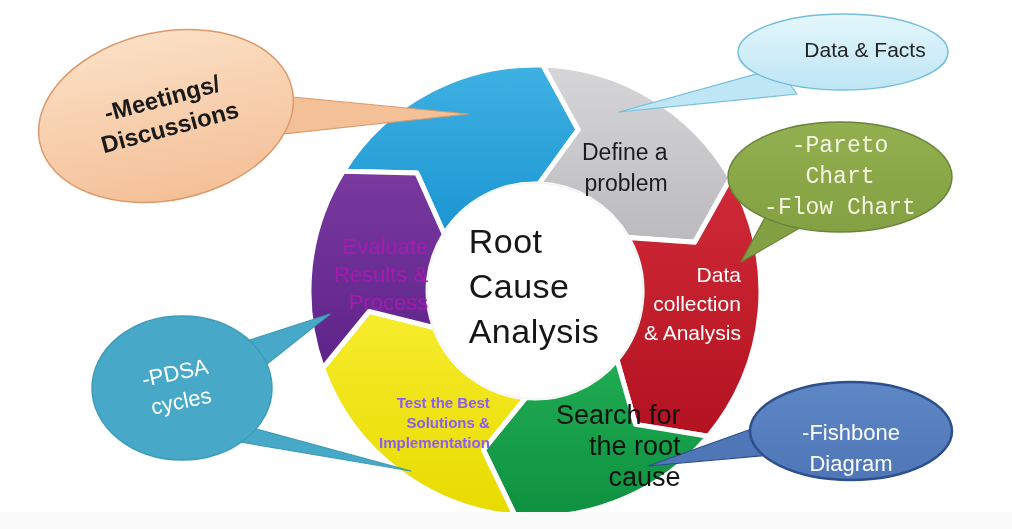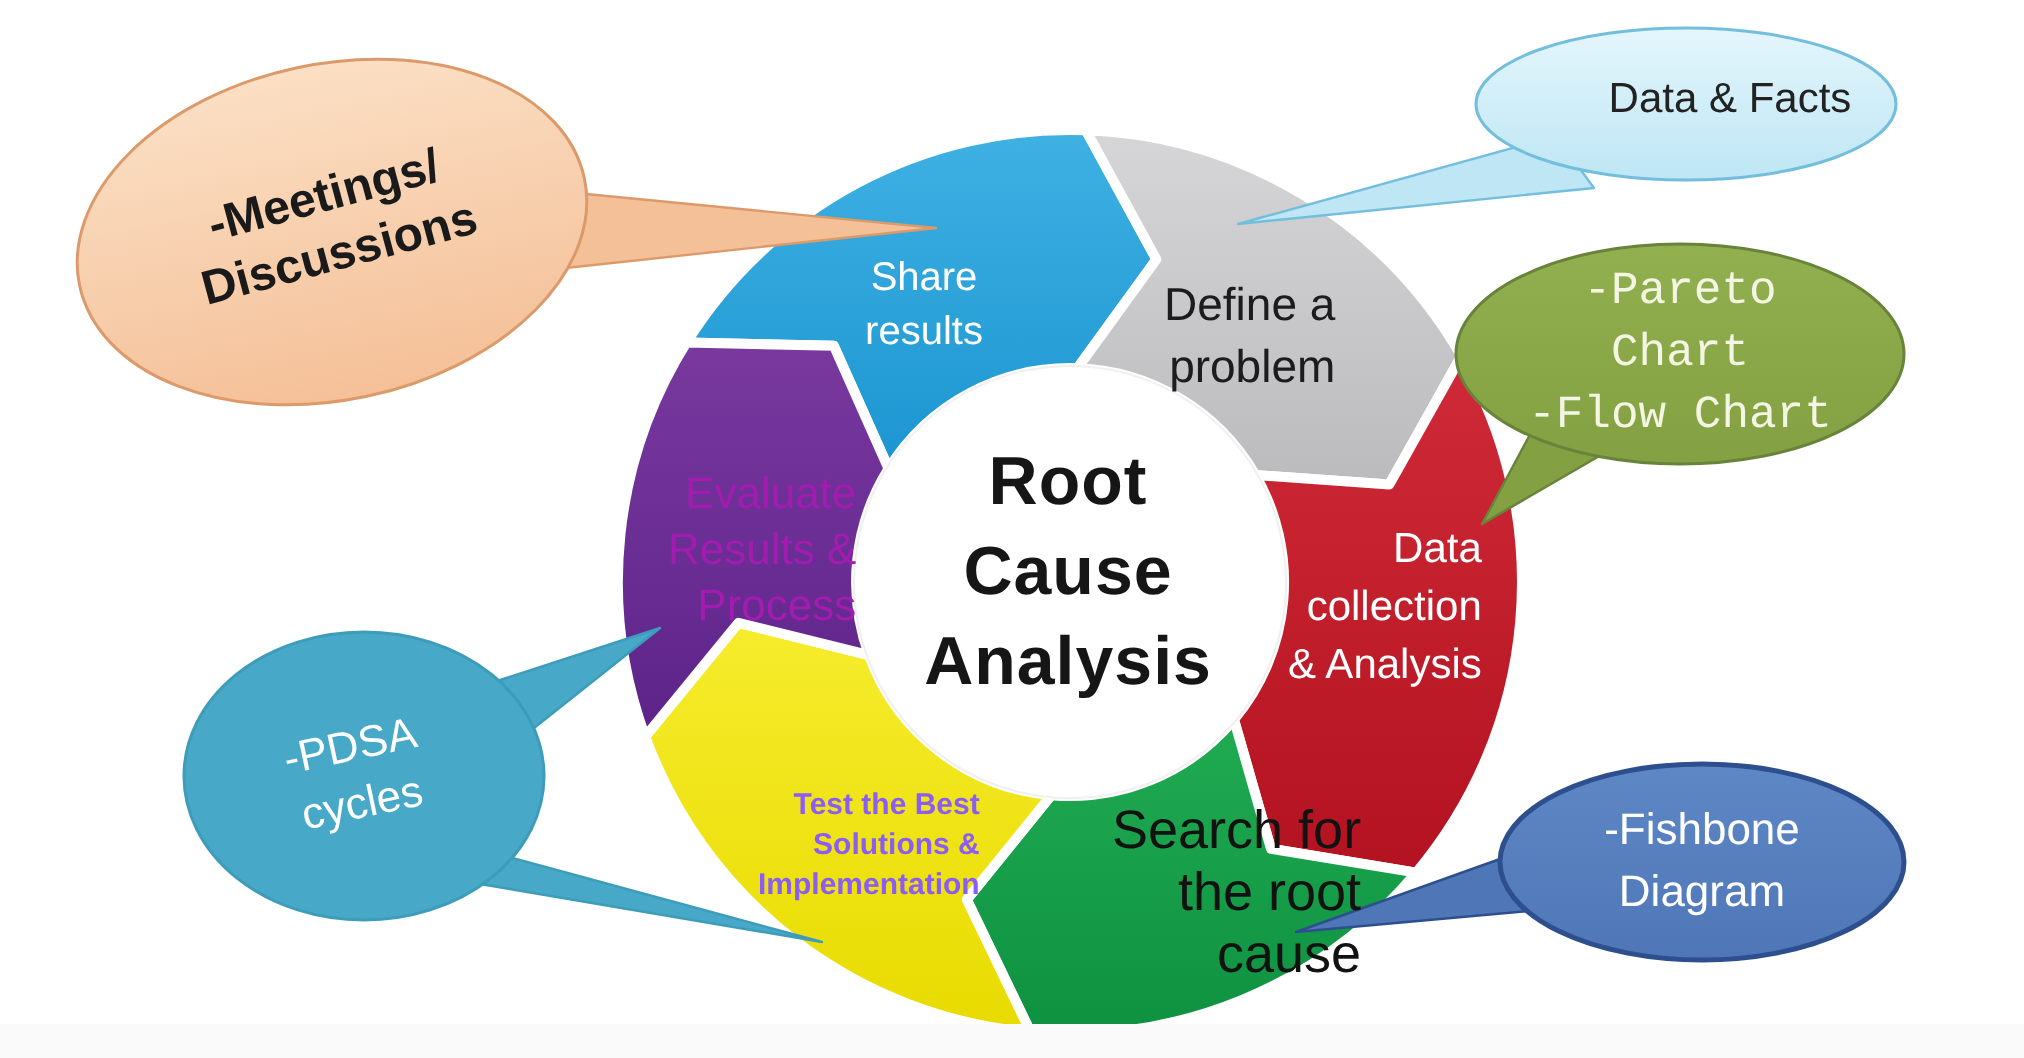--- a/index.html
+++ b/index.html
@@ -13,21 +13,21 @@
   .seg-label{position:absolute;white-space:pre-line;text-align:right;}
   .lbl-0{left:462px;top:126px;transform:translateX(-50%);text-align:center;font-size:20px;line-height:27px;}
   .lbl-1{left:582px;top:137px;font-size:23px;line-height:31px;}
   .lbl-2{left:644px;top:260px;font-size:21px;line-height:29px;}
   .lbl-3{left:556px;top:400px;font-size:27px;line-height:31px;}
   .lbl-4{left:379px;top:393px;font-size:15px;line-height:20px;font-weight:bold;}
   .lbl-5{left:334px;top:233px;font-size:22px;line-height:28px;}
 
   .center-label{
     position:absolute;left:534px;top:219px;transform:translateX(-50%);
-    text-align:center;font-size:34px;font-weight:bold;color:#161616;
+    text-align:left;font-size:34px;font-weight:normal;color:#161616;
     line-height:45px;white-space:pre-line;letter-spacing:.5px;
   }
 
   .bubble-label{position:absolute;white-space:pre-line;text-align:center;}
   .blbl-0{left:166px;top:113px;transform:translate(-50%,-50%) rotate(-15deg);font-size:24px;font-weight:600;line-height:30px;}
   .blbl-1{left:845px;top:50px;transform:translate(-50%,-50%);font-size:21px;margin-left:20px;}
   .blbl-2{left:840px;top:177px;transform:translate(-50%,-50%);font-size:23px;line-height:31px;}
   .blbl-3{left:178px;top:387px;transform:translate(-50%,-50%) rotate(-12deg);font-size:22px;line-height:29px;}
   .blbl-4{left:851px;top:430px;transform:translate(-50%,-50%);font-size:22px;line-height:31px;}
 </style>
@@ -95,22 +95,20 @@
       <ellipse cx="843" cy="52" rx="105" ry="38" fill="url(#bg1)" stroke="#74BEDD" stroke-width="1.5"></ellipse>
       <polygon points="770,208 810,222 741,262" fill="#83A042" stroke="#68833A" stroke-width="1.2" stroke-linejoin="round"></polygon>
       <ellipse cx="840" cy="177" rx="112" ry="55" fill="url(#bg2)" stroke="#68833A" stroke-width="1.5"></ellipse>
       <polygon points="250,340 267,364 330,314" fill="#47A9C7" stroke="#3D9CB9" stroke-width="1.2" stroke-linejoin="round"></polygon>
       <polygon points="238,424 240,442 411,471" fill="#47A9C7" stroke="#3D9CB9" stroke-width="1.2" stroke-linejoin="round"></polygon>
       <ellipse cx="182" cy="388" rx="90" ry="72" fill="url(#bg3)" stroke="#3D9CB9" stroke-width="1.5"></ellipse>
       <polygon points="757,427 770,455 648,466" fill="#4F77B7" stroke="#2E4F8E" stroke-width="1.2" stroke-linejoin="round"></polygon>
       <ellipse cx="851" cy="431" rx="101" ry="49" fill="url(#bg4)" stroke="#2E4F8E" stroke-width="2.5"></ellipse>
     </svg>
 
-  <div class="seg-label lbl-0" style="color: rgb(255, 255, 255);">Share
-results</div>
   <div class="seg-label lbl-1" style="color: rgb(28, 28, 28);">Define a
 problem</div>
   <div class="seg-label lbl-2" style="color: rgb(255, 255, 255);">Data
 collection
 &amp; Analysis</div>
   <div class="seg-label lbl-3" style="color: rgb(18, 18, 18);">Search for
 the root
 cause</div>
   <div class="seg-label lbl-4" style="color: #8b5cf6;">Test the Best
 Solutions &amp;
@@ -123,17 +121,17 @@
 Cause
 Analysis</div>
 
   <div class="bubble-label blbl-0" style="color: rgb(26, 26, 26);">-Meetings/
 Discussions</div>
   <div class="bubble-label blbl-1" style="color: rgb(34, 34, 34);">Data &amp; Facts</div>
   <div class="bubble-label blbl-2" style="color: rgb(242, 246, 226); font-family: Liberation Mono, monospace;">-Pareto Chart
 -Flow Chart</div>
   <div class="bubble-label blbl-3" style="color: rgb(255, 255, 255);">-PDSA
 cycles</div>
-  <div class="bubble-label blbl-4" style="color: rgb(255, 255, 255);">-Fishbone
+  <div class="bubble-label blbl-4" style="color: rgb(255, 255, 255); margin-top: 18px;">-Fishbone
 Diagram</div>
 
   <div class="bottom-strip"></div>
 </div>
 
 </body></html>

